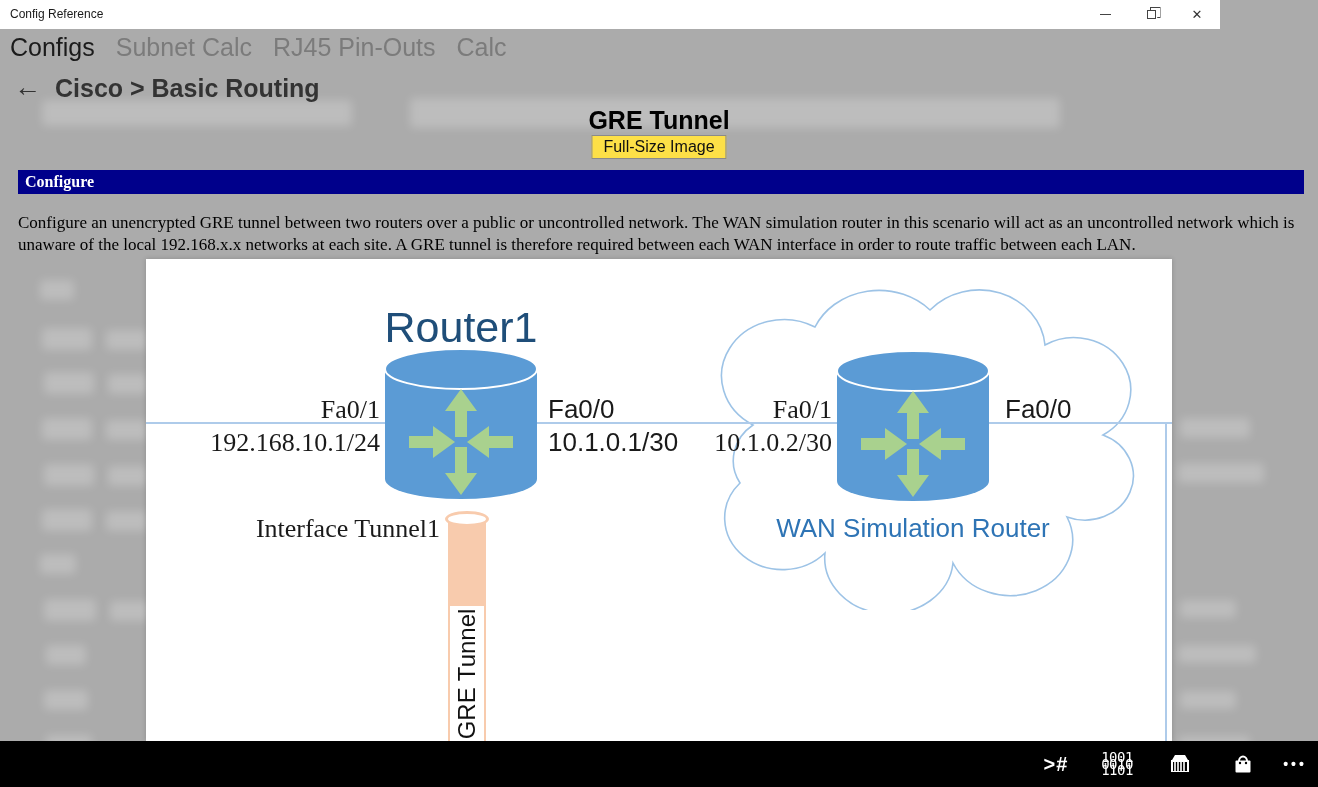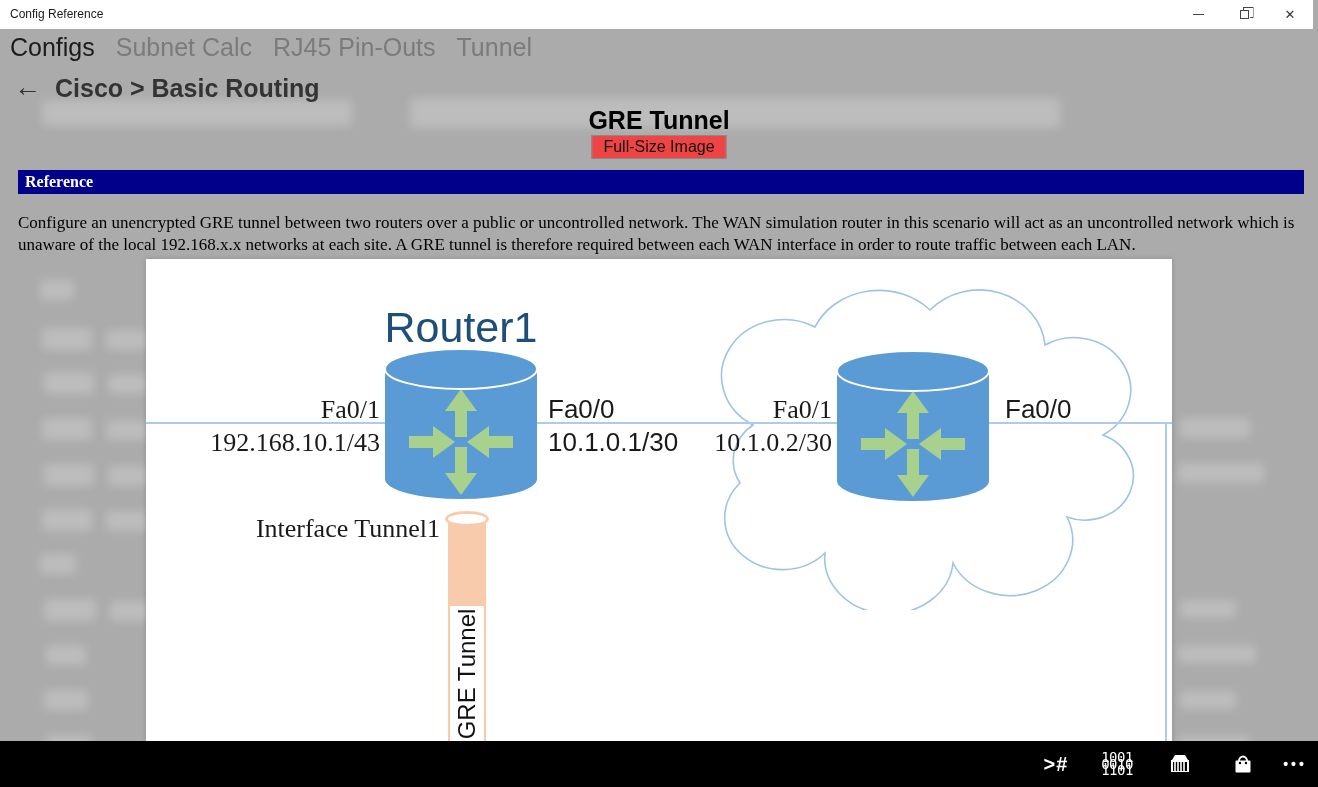--- a/index.html
+++ b/index.html
@@ -1,20 +1,20 @@
 <!DOCTYPE html>
 <html><head>
 <meta charset="utf-8">
 <style>
   * { margin:0; padding:0; box-sizing:border-box; }
   html,body { width:1318px; height:787px; overflow:hidden; background:#ABABAB;
     font-family:"Liberation Sans","DejaVu Sans",sans-serif; }
 
   
-  .titlebar { position:absolute; left:0; top:0; width:1313px; height:29px; background:#ffffff; }
+  .titlebar { position:absolute; left:0; top:0; width:1220px; height:29px; background:#ffffff; }
   .titlebar .wtitle { position:absolute; left:10px; top:7px; font-size:12px; color:#1a1a1a; }
   .win-controls { position:absolute; right:0; top:0; height:29px; display:flex; }
   .win-btn { width:46px; height:29px; display:flex; align-items:center; justify-content:center; cursor:default; }
   .min-glyph { width:11px; height:1px; background:#444; }
   .restore-glyph { position:relative; width:9px; height:9px; border:1px solid #444; background:#fff; }
   .restore-glyph::before { content:""; position:absolute; left:2px; top:-4px; width:9px; height:9px; border:1px solid #444; border-left-width:1px; background:transparent; clip-path:polygon(0 0,100% 0,100% 100%,70% 100%,70% 30%,0 30%); }
   .close-glyph { font-size:13px; color:#333; line-height:1; }
 
   
   .nav { position:absolute; left:10px; top:33px; display:flex; gap:21px; font-size:25px; font-weight:300; }
@@ -23,21 +23,21 @@
 
   
   .crumb-arrow { position:absolute; left:14px; top:72px; font-size:27px; color:#333; }
   .crumb-path { position:absolute; left:55px; top:74px; font-size:25px; font-weight:700; color:#333; }
 
   
   .ghost { position:absolute; background:rgba(255,255,255,0.22); filter:blur(5px); border-radius:4px; }
 
   
   .page-title { position:absolute; left:0; top:106px; width:1318px; text-align:center; font-size:25px; font-weight:bold; color:#000; }
-  .fullsize-btn { position:absolute; left:50%; top:135px; transform:translateX(-50%); background:#ef4444; border:1px solid #8a8a8a; font-size:16px; color:#111; padding:2px 11px; font-family:inherit; cursor:default; }
+  .fullsize-btn { position:absolute; left:50%; top:135px; transform:translateX(-50%); background:#fde047; border:1px solid #8a8a8a; font-size:16px; color:#111; padding:2px 11px; font-family:inherit; cursor:default; }
 
   
   .overview-bar { position:absolute; left:18px; top:170px; width:1286px; height:24px; background:#00008B; }
   .overview-bar span { font-family:"Liberation Serif","DejaVu Serif",serif; font-weight:bold; font-size:16px; color:#fff; padding-left:7px; line-height:24px; }
   .overview-text { position:absolute; left:18px; top:212px; width:1288px; font-family:"Liberation Serif","DejaVu Serif",serif; font-size:17px; line-height:1.32; color:#000; }
 
   
   .diagram { position:absolute; left:146px; top:259px; width:1026px; height:482px; background:#ffffff; box-shadow:0 0 5px rgba(0,0,0,0.18); overflow:hidden; }
   .router1-name { position:absolute; left:165px; top:16px; width:300px; text-align:center; font-size:43px; color:#1F4E79;margin-top:28px; }
   .cloud-svg { position:absolute; left:549px; top:6px; }
@@ -111,31 +111,31 @@
   <i class="ghost" style="left:1180px;top:600px;width:56px;height:18px"></i>
   <i class="ghost" style="left:1178px;top:645px;width:78px;height:18px"></i>
   <i class="ghost" style="left:1180px;top:691px;width:56px;height:18px"></i>
   <i class="ghost" style="left:1178px;top:736px;width:72px;height:16px"></i>
 </div>
 
 <div class="nav">
   <span class="nav-item active">Configs</span>
   <span class="nav-item">Subnet Calc</span>
   <span class="nav-item">RJ45 Pin-Outs</span>
-  <span class="nav-item">Tunnel</span>
+  <span class="nav-item">Calc</span>
 </div>
 
 <span class="crumb-arrow">←</span>
 <span class="crumb-path">Cisco &gt; Basic Routing</span>
 
 <div class="page-title">GRE Tunnel</div>
 <button class="fullsize-btn">Full-Size Image</button>
 
 <div class="overview-bar">
-  <span>Reference</span>
+  <span>Configure</span>
 </div>
 <p class="overview-text">Configure an unencrypted GRE tunnel between two routers over a public or uncontrolled network. The WAN simulation router in this scenario will act as an uncontrolled network which is unaware of the local 192.168.x.x networks at each site. A GRE tunnel is therefore required between each WAN interface in order to route traffic between each LAN.</p>
 
 <div class="diagram">
 
   <div class="router1-name">Router1</div>
 
   <svg class="cloud-svg" width="445" height="345" viewBox="0 0 445 345">
     <path d="M58 160 A62 56 0 0 1 120 62 A70 62 0 0 1 235 45 A66 60 0 0 1 350 80 A52 48 0 0 1 408 170 A46 42 0 0 1 372 252 A54 48 0 0 1 258 298 A60 52 0 0 1 130 288 A56 50 0 0 1 45 218 A48 44 0 0 1 58 160 Z" fill="#ffffff" stroke="#9DC3E6" stroke-width="1.6"></path>
   </svg>
@@ -160,37 +160,38 @@
     <g fill="#A9D18E">
       <path d="M78 44 L62 66 L72 66 L72 92 L84 92 L84 66 L94 66 Z"></path>
       <path d="M78 150 L62 128 L72 128 L72 102 L84 102 L84 128 L94 128 Z"></path>
       <path d="M26 91 L50 91 L50 81 L72 97 L50 113 L50 103 L26 103 Z"></path>
       <path d="M130 91 L106 91 L106 81 L84 97 L106 113 L106 103 L130 103 Z"></path>
     </g>
   </svg>
 
   <div class="iflabel ra lbl-r1-lan">
     <div>Fa0/1</div>
-    <div>192.168.10.1/43</div>
+    <div>192.168.10.1/24</div>
   </div>
   <div class="iflabel lbl-r1-wan">
     <div>Fa0/0</div>
     <div>10.1.0.1/30</div>
   </div>
   <div class="iflabel ra lbl-wan-left">
     <div>Fa0/1</div>
     <div>10.1.0.2/30</div>
   </div>
   <div class="iflabel lbl-wan-right">
     <div>Fa0/0</div>
   </div>
   <div class="iflabel ra lbl-tunnel">
     <div>Interface Tunnel1</div>
   </div>
 
+  <div class="wan-name">WAN Simulation Router</div>
 
   <div class="pipe"></div>
   <div class="pipe-cap"></div>
   <div class="gre-box">
     <span>GRE Tunnel</span>
   </div>
 </div>
 
 <div class="appbar">
   <div class="abicon ab-cli">&gt;#</div>

